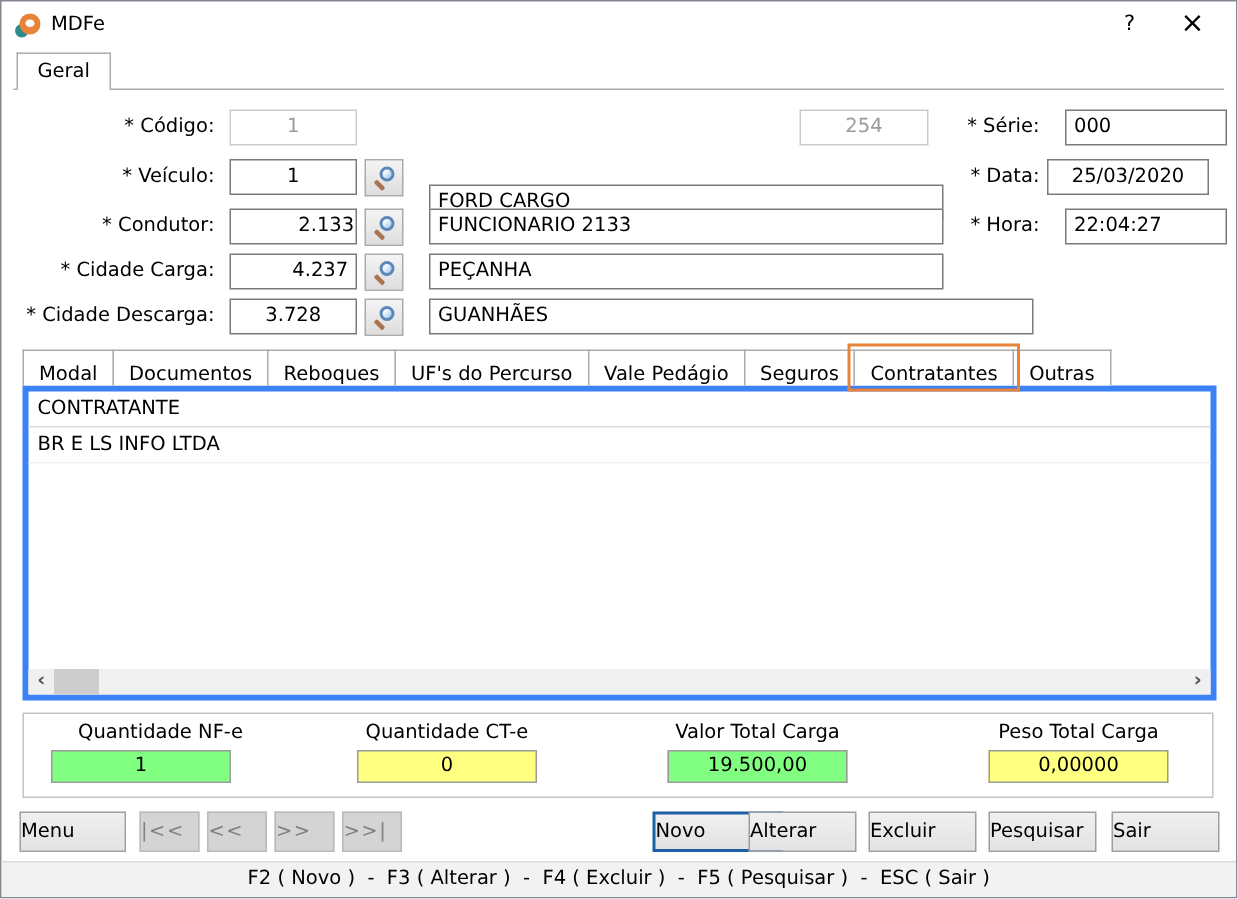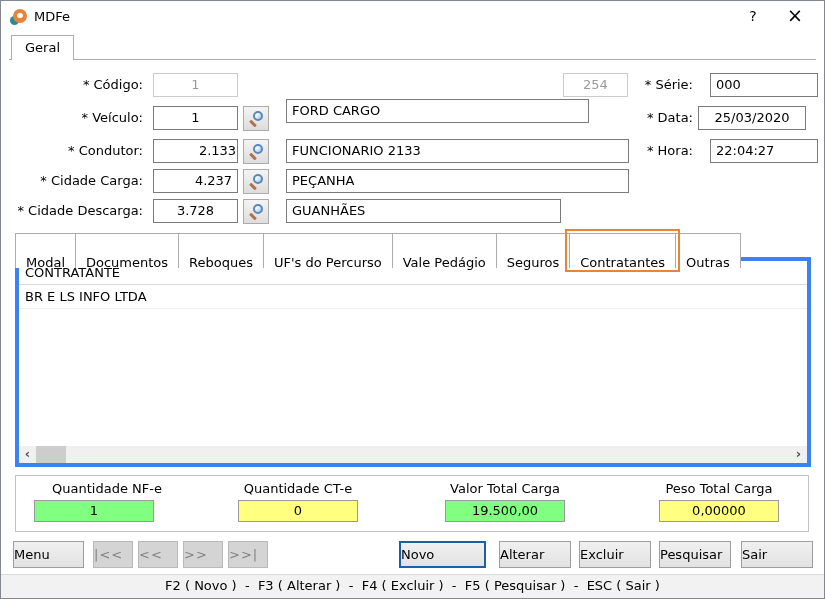--- a/index.html
+++ b/index.html
@@ -27,21 +27,21 @@
   .field.dis { border-color:#CBCBCB; color:#9B9B9B; }
   .center { text-align:center; }
   .padl { padding-left:5px;margin-left:12px; }
   .magbtn { position:absolute; width:26px; height:25px; background:linear-gradient(#F4F4F4,#DDDDDD); border:1px solid #ABABAB; }
   .mag { position:absolute; left:4px; top:4px; width:16px; height:16px; }
   .mag .glass { position:absolute; top:0; right:1px; width:10px; height:10px; border-radius:50%; border:2px solid #5B87B8; background:linear-gradient(135deg,#F0F8FF 30%,#9CC4E8); }
   .mag .handle { position:absolute; left:1px; bottom:2px; width:8px; height:3px; background:#A9744F; transform:rotate(45deg); border-radius:1px; }
 
   
   .subtabs { position:absolute; left:14px; top:232px; height:24px; display:flex; z-index:2; }
-  .subtab { position:relative; height:24px; line-height:23px; padding:17px 10px; background:#fff; border:1px solid #ACACAC; border-bottom:none; margin-right:-1px; white-space:nowrap; }
+  .subtab { position:relative; height:24px; line-height:23px; padding:4px 10px; background:#fff; border:1px solid #ACACAC; border-bottom:none; margin-right:-1px; white-space:nowrap; }
   .subtab.sel { z-index:3; }
   .hl-box { position:absolute; left:-5px; right:-5px; top:-5px; bottom:-4px; border:2px solid #E8833A; pointer-events:none; z-index:5; }
 
   
   .listpanel { position:absolute; left:14px; top:256px; width:796px; height:210px; border:4px solid #3b82f6; background:#fff; }
   .list-header { height:24px; line-height:23px; padding-left:6px; border-bottom:1px solid #DCDCDC; }
   .list-row { height:24px; line-height:23px; padding-left:6px; border-bottom:1px solid #EFEFEF; }
   .hscroll { position:absolute; left:0; right:0; bottom:0; height:17px; background:#F0F0F0; }
   .hs-arrow { position:absolute; top:0; width:17px; height:17px; text-align:center; line-height:15px; color:#505050; font-weight:bold; font-size:13px; }
   .hs-arrow.left { left:0; } .hs-arrow.right { right:0; }
@@ -83,21 +83,21 @@
   <div class="field dis center" style="left:152px; width:85px; top:72px;">1</div>
 
   <div class="lbl" style="left:8px; width:134px; top:105px;">* Veículo:</div>
   <div class="field center" style="left:152px; width:85px; top:105px;">1</div>
   <div class="magbtn" style="left:242px; top:105px;">
       <span class="mag">
         <span class="glass"></span>
         <span class="handle"></span>
       </span>
     </div>
-  <div class="field padl" style="left:273px; width:303px; top:98px;">FORD CARGO</div>
+  <div class="field padl" style="left:273px; width:343px; top:122px;">FORD CARGO</div>
 
   <div class="lbl" style="left:8px; width:134px; top:138px;">* Condutor:</div>
   <div class="field center" style="left:152px; width:85px; top:138px;padding-left:44px;">2.133</div>
   <div class="magbtn" style="left:242px; top:138px;">
       <span class="mag">
         <span class="glass"></span>
         <span class="handle"></span>
       </span>
     </div>
   <div class="field padl" style="left:273px; width:343px; top:138px;">FUNCIONARIO 2133</div>
@@ -113,23 +113,23 @@
   <div class="field padl" style="left:273px; width:343px; top:168px;">PEÇANHA</div>
 
   <div class="lbl" style="left:8px; width:134px; top:198px;">* Cidade Descarga:</div>
   <div class="field center" style="left:152px; width:85px; top:198px;">3.728</div>
   <div class="magbtn" style="left:242px; top:198px;">
       <span class="mag">
         <span class="glass"></span>
         <span class="handle"></span>
       </span>
     </div>
-  <div class="field padl" style="left:273px; width:275px; top:198px;">GUANHÃES</div>
+  <div class="field padl" style="left:273px; width:403px; top:198px;">GUANHÃES</div>
 
-  <div class="field dis center" style="left:532px; width:65px; top:72px;margin-left:30px;">254</div>
+  <div class="field dis center" style="left:532px; width:86px; top:72px;">254</div>
 
   <div class="lbl" style="left:628px; width:64px; top:72px;">* Série:</div>
   <div class="field padl" style="left:697px; width:108px; top:72px;">000</div>
 
   <div class="lbl" style="left:628px; width:64px; top:105px;">* Data:</div>
   <div class="field center" style="left:697px; width:108px; top:105px;">25/03/2020</div>
 
   <div class="lbl" style="left:628px; width:64px; top:138px;">* Hora:</div>
   <div class="field padl" style="left:697px; width:108px; top:138px;">22:04:27</div>
 
@@ -169,21 +169,21 @@
 
     <div class="sum-label" style="left:631px; width:144px;">Peso Total Carga</div>
     <div class="sum-box" style="left: 643px; width: 120px; background-color: rgb(255, 255, 128);">0,00000</div>
   </div>
 
   <div class="btn" style="left:12px; width:71px;">Menu</div>
   <div class="btn nav" style="left:92px;  width:40px;">|&lt;&lt;</div>
   <div class="btn nav" style="left:137px; width:40px;">&lt;&lt;</div>
   <div class="btn nav" style="left:182px; width:40px;">&gt;&gt;</div>
   <div class="btn nav" style="left:227px; width:40px;">&gt;&gt;|</div>
-  <div class="btn focused" style="left:398px; width:87px;">Novo</div>
+  <div class="btn focused" style="left:434px; width:87px;">Novo</div>
   <div class="btn" style="left:498px; width:72px;">Alterar</div>
   <div class="btn" style="left:578px; width:72px;">Excluir</div>
   <div class="btn" style="left:658px; width:72px;">Pesquisar</div>
   <div class="btn" style="left:740px; width:72px;">Sair</div>
 
   <div class="statusbar">F2 ( Novo )  -  F3 ( Alterar )  -  F4 ( Excluir )  -  F5 ( Pesquisar )  -  ESC ( Sair )</div>
 
 </div>
 
 </body></html>

